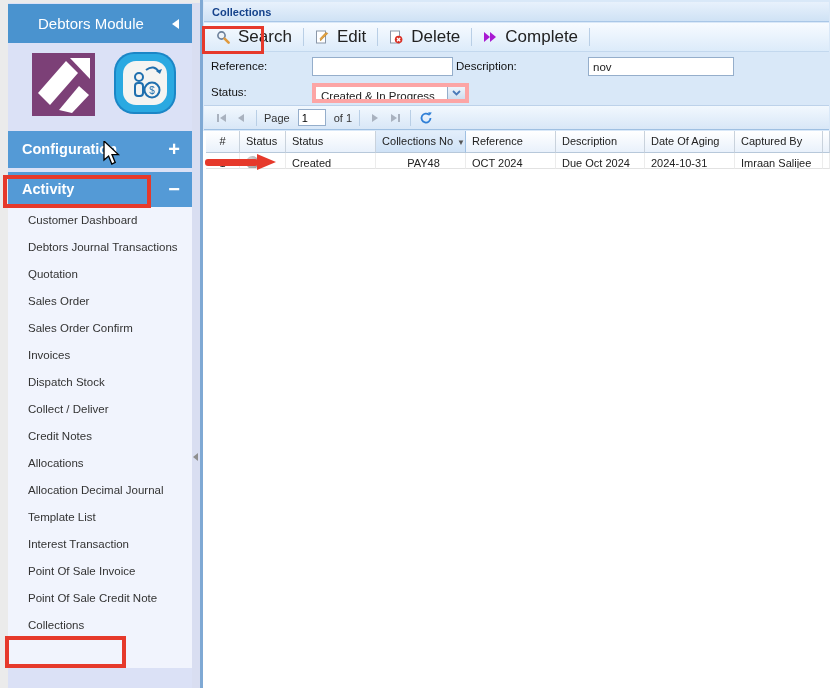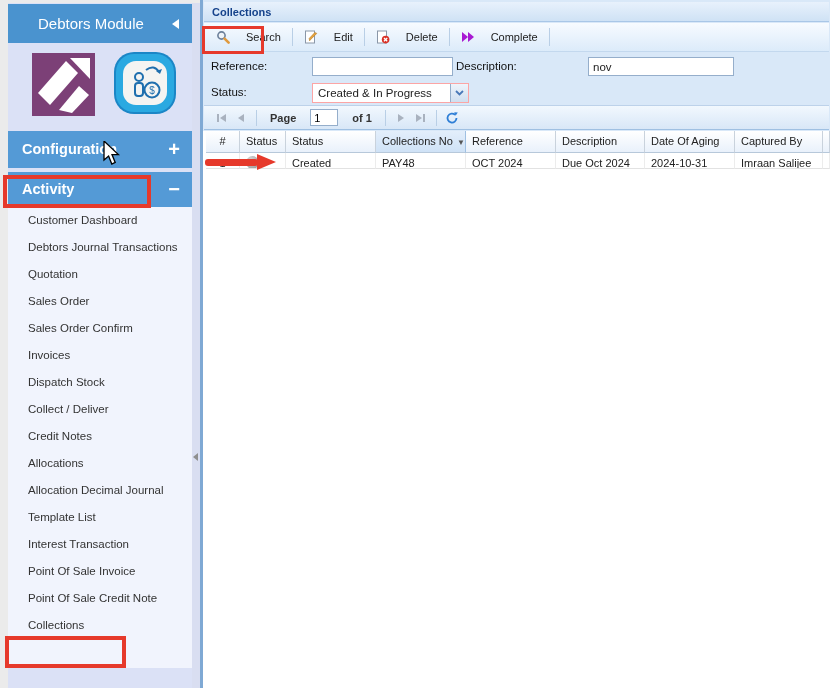--- a/index.html
+++ b/index.html
@@ -30,59 +30,59 @@
   
   .main { position:absolute; left:200px; top:0; width:630px; height:688px; background:#fff;
           border-left:3px solid #7fa9d4; }
   .main-top { position:absolute; left:0; top:0; right:0; height:131px; background:#d9e8f8; }
   .title-bar { position:absolute; left:1px; top:2px; right:1px; height:20px;
                background:linear-gradient(#e8f1fc,#cfe2f5); border-bottom:1px solid #a9c7e7;
                font-size:11px; font-weight:bold; color:#15428b; padding:4px 0 0 8px; }
   .toolbar { position:absolute; left:1px; top:23px; right:1px; height:29px;
              background:linear-gradient(#f7fbff,#dcebfa); border-bottom:1px solid #c3d8ee;
              display:flex; align-items:center; padding-left:5px; }
-  .tb-btn { display:flex; align-items:center; gap:16px; padding:3px 7px; font-size:11px; color:#222; cursor:pointer; }
+  .tb-btn { display:flex; align-items:center; gap:8px; padding:3px 7px; font-size:17px; color:#222; cursor:pointer; }
   .tb-sep { width:1px; height:18px; background:#b9cfe6; margin:0 4px; }
 
   .filters { position:absolute; left:0; top:52px; right:3px; height:53px; font-size:11.5px; color:#111; }
   .flt-label { position:absolute; }
   .flt-input { position:absolute; height:19px; border:1px solid #95aecb; background:#fff;
                font-family:"Liberation Sans",sans-serif; font-size:11.5px; padding:0 4px; color:#222; }
-  .combo { position:absolute; left:109px; top:31px; width:157px; height:20px; border:1px solid #fca5a5;
+  .combo { position:absolute; left:109px; top:31px; width:157px; height:20px; border:4px solid #fca5a5;
            background:#fff; display:flex; }
   .combo-text { flex:1; font-size:11.5px; padding:3px 0 0 5px; color:#222; white-space:nowrap; overflow:hidden; }
   .combo-trigger { width:18px; background:linear-gradient(#eef4fb,#cfdff0); border-left:1px solid #95aecb;
            display:flex; align-items:center; justify-content:center; cursor:pointer; }
   .combo-trigger svg { display:block; }
 
   .pagebar { position:absolute; left:1px; top:105px; right:1px; height:25px;
              background:linear-gradient(#f2f8fe,#d8e7f7); border-top:1px solid #bdd2ea;
              border-bottom:1px solid #9fc0e2; display:flex; align-items:center; padding-left:7px;
              font-size:11px; color:#333; }
   .pg-ico { width:16px; height:16px; display:flex; align-items:center; justify-content:center; margin:0 2px; cursor:pointer; }
   .pg-sep { width:1px; height:16px; background:#b9cfe6; margin:0 5px; }
   .pg-input { width:28px; height:17px; border:1px solid #95aecb; font-size:11px; padding:0 3px; margin:0 6px;
               font-family:"Liberation Sans",sans-serif; }
-  .pg-label { margin:0 8px;font-weight:bold; }
+  .pg-label { margin:0 2px; }
 
   
   .grid { position:absolute; left:3px; top:131px; right:0; }
   .gh { display:flex; height:22px; }
   .gh-cell { background:linear-gradient(#ffffff,#e9f1fb); border-right:1px solid #c9d2dc;
              border-bottom:1px solid #b7c8da; font-size:11px; color:#222; padding:4px 0 0 6px;
              white-space:nowrap; overflow:hidden; cursor:pointer; }
   .gh-cell.sorted { background:linear-gradient(#e3eefb,#cfe2f6); border-right-color:#9fc0e2; }
   .sort-arrow { font-size:8px; color:#555; margin-left:4px; }
   .gr { display:flex; height:16px; background:#fff; }
   .gr-cell { border-right:1px solid #ececec; border-bottom:1px solid #e2e2e2; font-size:11px; color:#222;
              padding:4px 0 0 6px; white-space:nowrap; overflow:hidden; }
   .c1 { width:34px; text-align:center; padding-left:0; }
   .c2 { width:46px; }
   .c3 { width:90px; }
-  .c4 { width:90px; }
+  .c4 { width:90px;text-align:center; }
   .c5 { width:90px; }
   .c6 { width:89px; }
   .c7 { width:90px; }
   .c8 { width:88px; }
   .c9 { flex:1; }
   .status-ball { display:inline-block; width:13px; height:13px; border-radius:50%; margin-top:-1px;
                  background:radial-gradient(circle at 35% 30%, #d6d6d6, #8f8f8f); }
 
   
   .red-box { position:absolute; border:4px solid #e6392b; z-index:30; }

